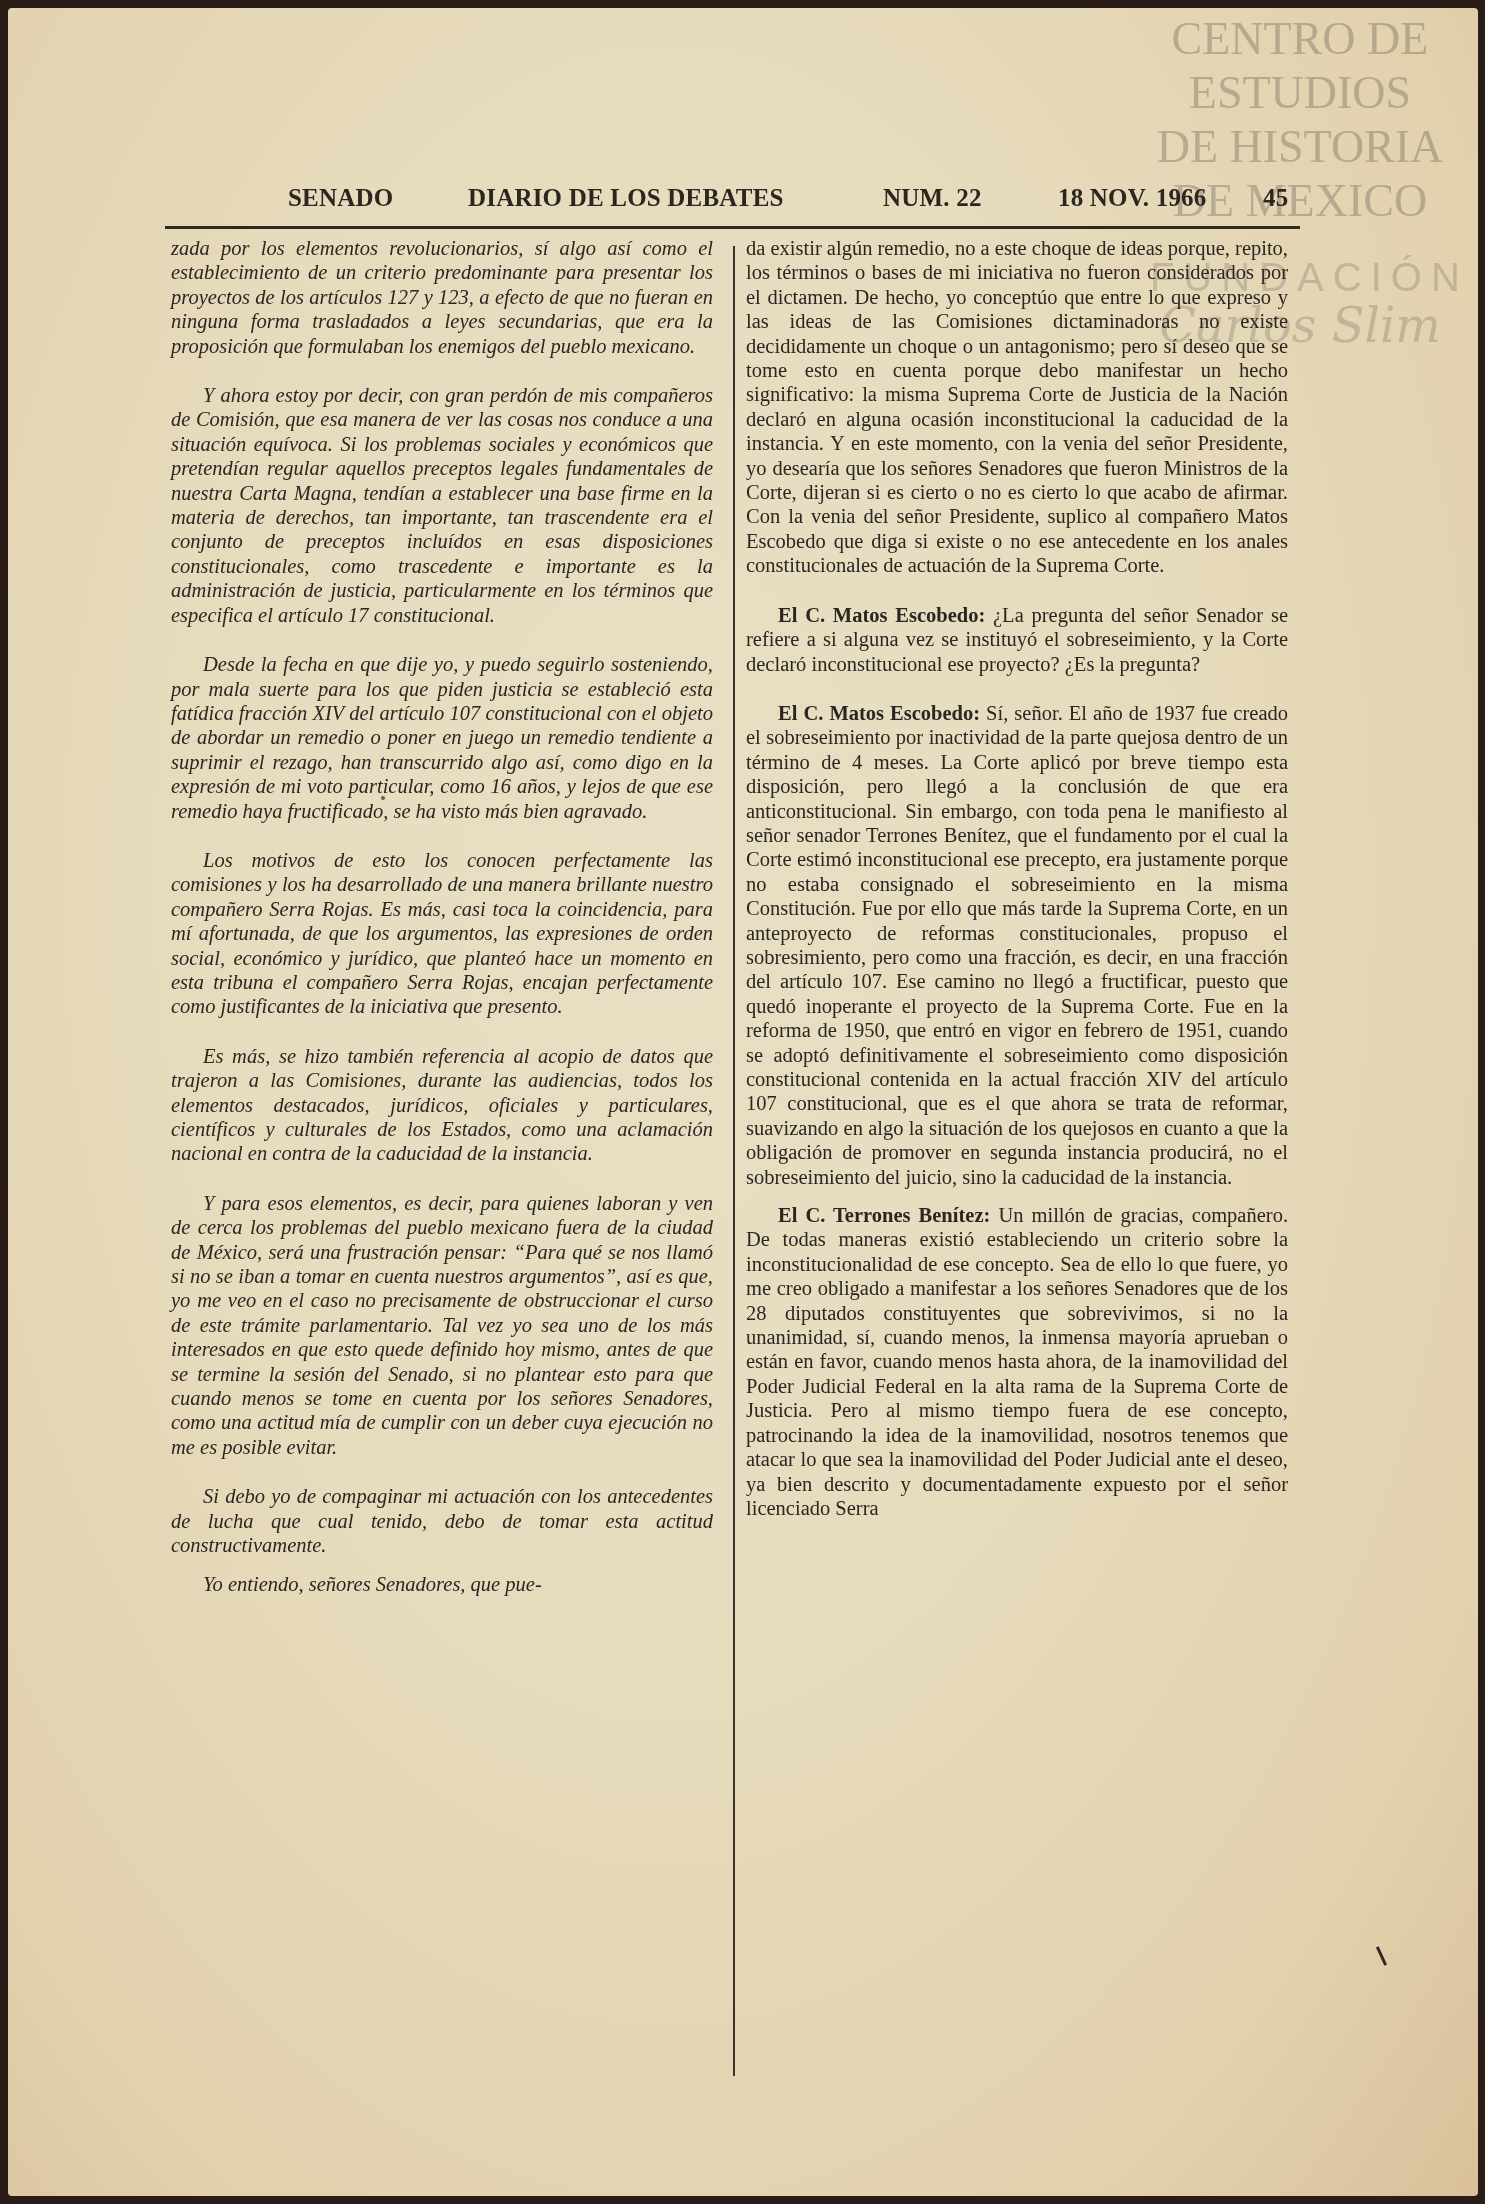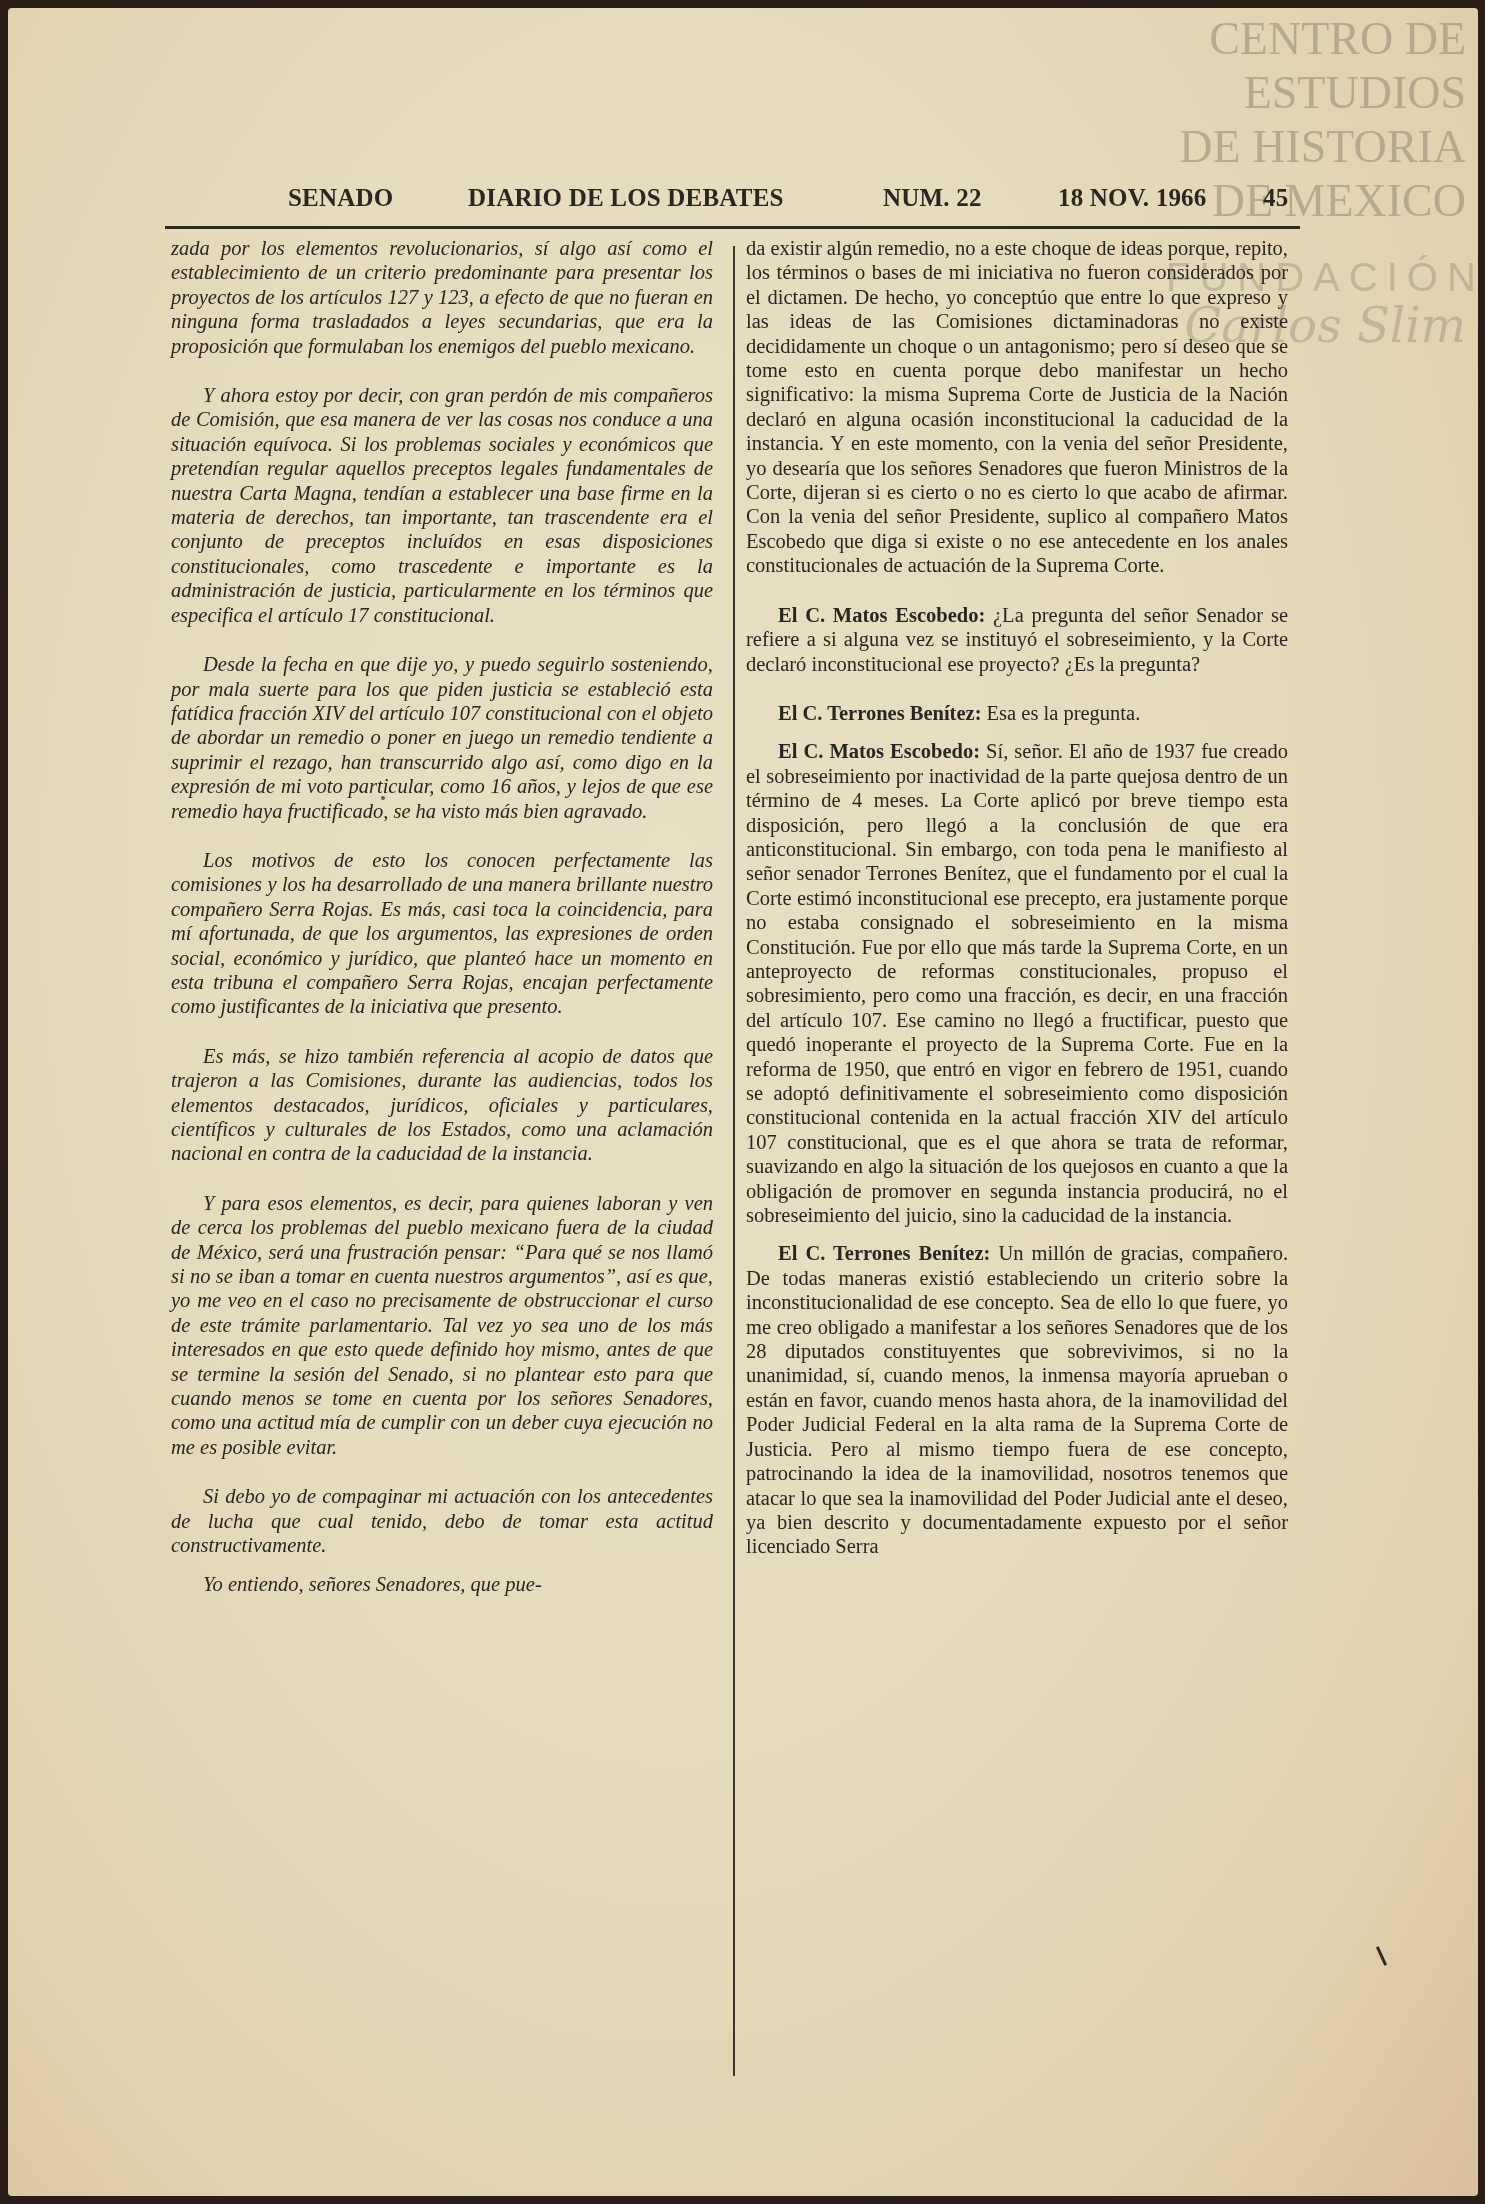--- a/index.html
+++ b/index.html
@@ -9,23 +9,23 @@
     position: relative; overflow: hidden;
     font-family: "Liberation Serif", "DejaVu Serif", serif;
   }
   .page {
     position: absolute; left: 8px; top: 8px;
     width: 1470px; height: 2188px;
     background: radial-gradient(ellipse at 45% 40%, #e8dfc4 0%, #e6dbbd 45%, #e2d1ad 80%, #d9c09a 100%);
     border-radius: 4px;
   }
   .watermark {
-    position: absolute; right: 12px; top: 4px;
+    position: absolute; right: 28px; top: 4px;
     width: 300px;
-    text-align: right;
+    text-align: center;
     color: rgba(120, 110, 95, 0.42);
     font-family: "Liberation Serif", serif;
     font-size: 46px; line-height: 54px;
     letter-spacing: 0px;
   }
   .watermark .fund {
     font-family: "Liberation Sans", "DejaVu Sans", sans-serif;
     font-size: 40px; letter-spacing: 9px; margin-top: 22px;
     color: rgba(140, 130, 115, 0.38);
   }
@@ -106,23 +106,20 @@
   <div class="col-rule"></div>
 
   <div class="column col-right">
     <p class="para">
       <span>da existir algún remedio, no a este choque de ideas porque, repito, los términos o bases de mi iniciativa no fueron considerados por el dictamen. De hecho, yo conceptúo que entre lo que expreso y las ideas de las Comisiones dictaminadoras no existe decididamente un choque o un antagonismo; pero sí deseo que se tome esto en cuenta porque debo manifestar un hecho significativo: la misma Suprema Corte de Justicia de la Nación declaró en alguna ocasión inconstitucional la caducidad de la instancia. Y en este momento, con la venia del señor Presidente, yo desearía que los señores Senadores que fueron Ministros de la Corte, dijeran si es cierto o no es cierto lo que acabo de afirmar. Con la venia del señor Presidente, suplico al compañero Matos Escobedo que diga si existe o no ese antecedente en los anales constitucionales de actuación de la Suprema Corte.</span>
     </p>
     <p class="para indent">
       <span class="speaker">El C. Matos Escobedo:</span><span> ¿La pregunta del señor Senador se refiere a si alguna vez se instituyó el sobreseimiento, y la Corte declaró inconstitucional ese proyecto? ¿Es la pregunta?</span>
     </p>
     <p class="para indent tight">
-      <span class="speaker">El C. Terrones Benítez:</span><span> Esa es la pregunta.</span>
-    </p>
-    <p class="para indent tight">
       <span class="speaker">El C. Matos Escobedo:</span><span> Sí, señor. El año de 1937 fue creado el sobreseimiento por inactividad de la parte quejosa dentro de un término de 4 meses. La Corte aplicó por breve tiempo esta disposición, pero llegó a la conclusión de que era anticonstitucional. Sin embargo, con toda pena le manifiesto al señor senador Terrones Benítez, que el fundamento por el cual la Corte estimó inconstitucional ese precepto, era justamente porque no estaba consignado el sobreseimiento en la misma Constitución. Fue por ello que más tarde la Suprema Corte, en un anteproyecto de reformas constitucionales, propuso el sobresimiento, pero como una fracción, es decir, en una fracción del artículo 107. Ese camino no llegó a fructificar, puesto que quedó inoperante el proyecto de la Suprema Corte. Fue en la reforma de 1950, que entró en vigor en febrero de 1951, cuando se adoptó definitivamente el sobreseimiento como disposición constitucional contenida en la actual fracción XIV del artículo 107 constitucional, que es el que ahora se trata de reformar, suavizando en algo la situación de los quejosos en cuanto a que la obligación de promover en segunda instancia producirá, no el sobreseimiento del juicio, sino la caducidad de la instancia.</span>
     </p>
     <p class="para indent">
       <span class="speaker">El C. Terrones Benítez:</span><span> Un millón de gracias, compañero. De todas maneras existió estableciendo un criterio sobre la inconstitucionalidad de ese concepto. Sea de ello lo que fuere, yo me creo obligado a manifestar a los señores Senadores que de los 28 diputados constituyentes que sobrevivimos, si no la unanimidad, sí, cuando menos, la inmensa mayoría aprueban o están en favor, cuando menos hasta ahora, de la inamovilidad del Poder Judicial Federal en la alta rama de la Suprema Corte de Justicia. Pero al mismo tiempo fuera de ese concepto, patrocinando la idea de la inamovilidad, nosotros tenemos que atacar lo que sea la inamovilidad del Poder Judicial ante el deseo, ya bien descrito y documentadamente expuesto por el señor licenciado Serra</span>
     </p>
   </div>
 
   <div class="dot"></div>
   <div class="mark"></div>
 </div>

